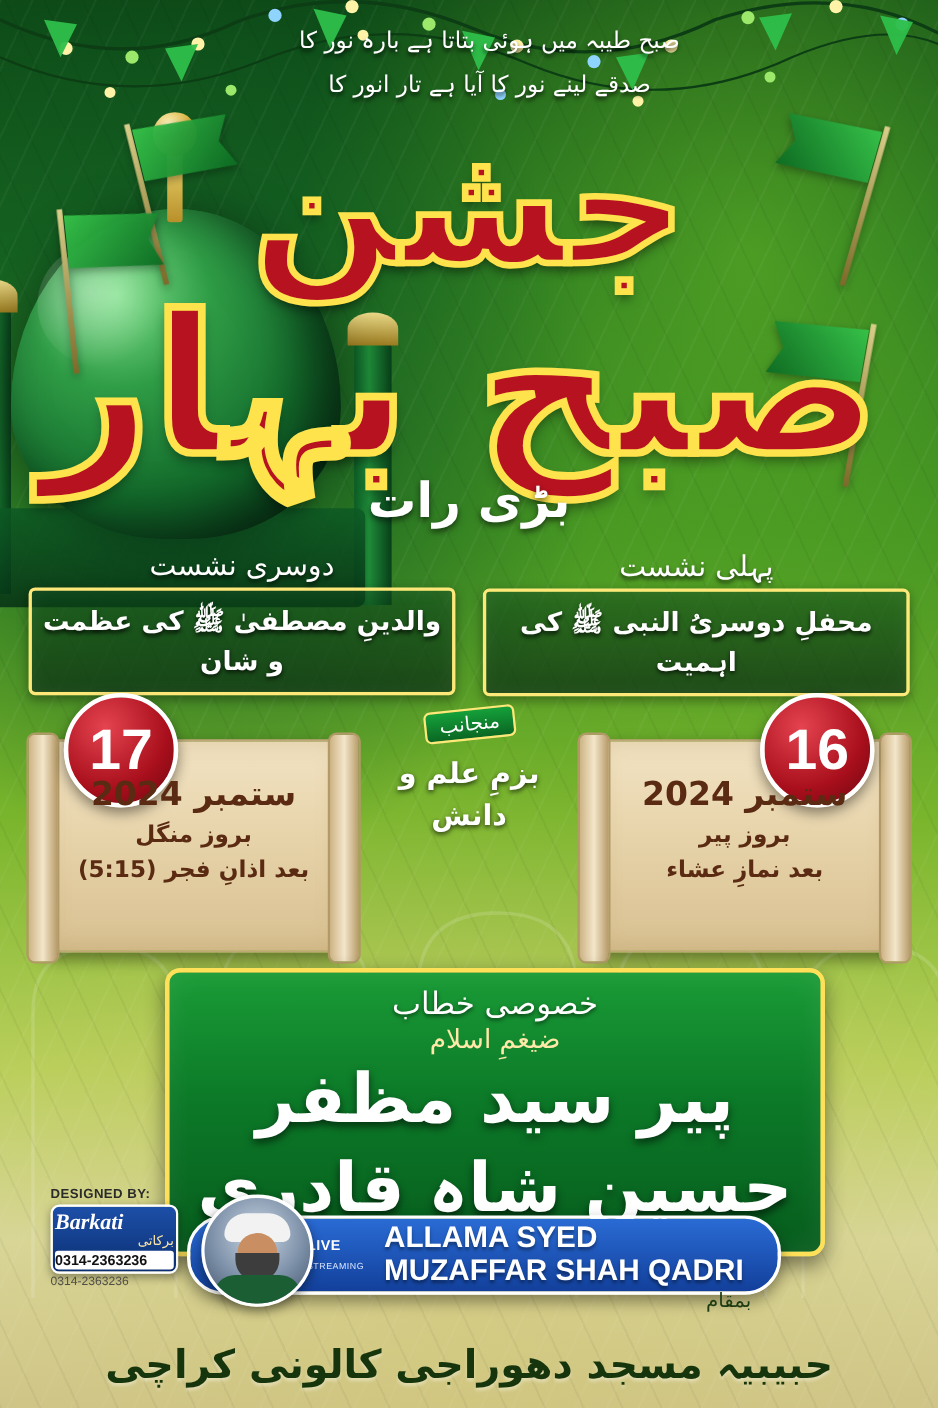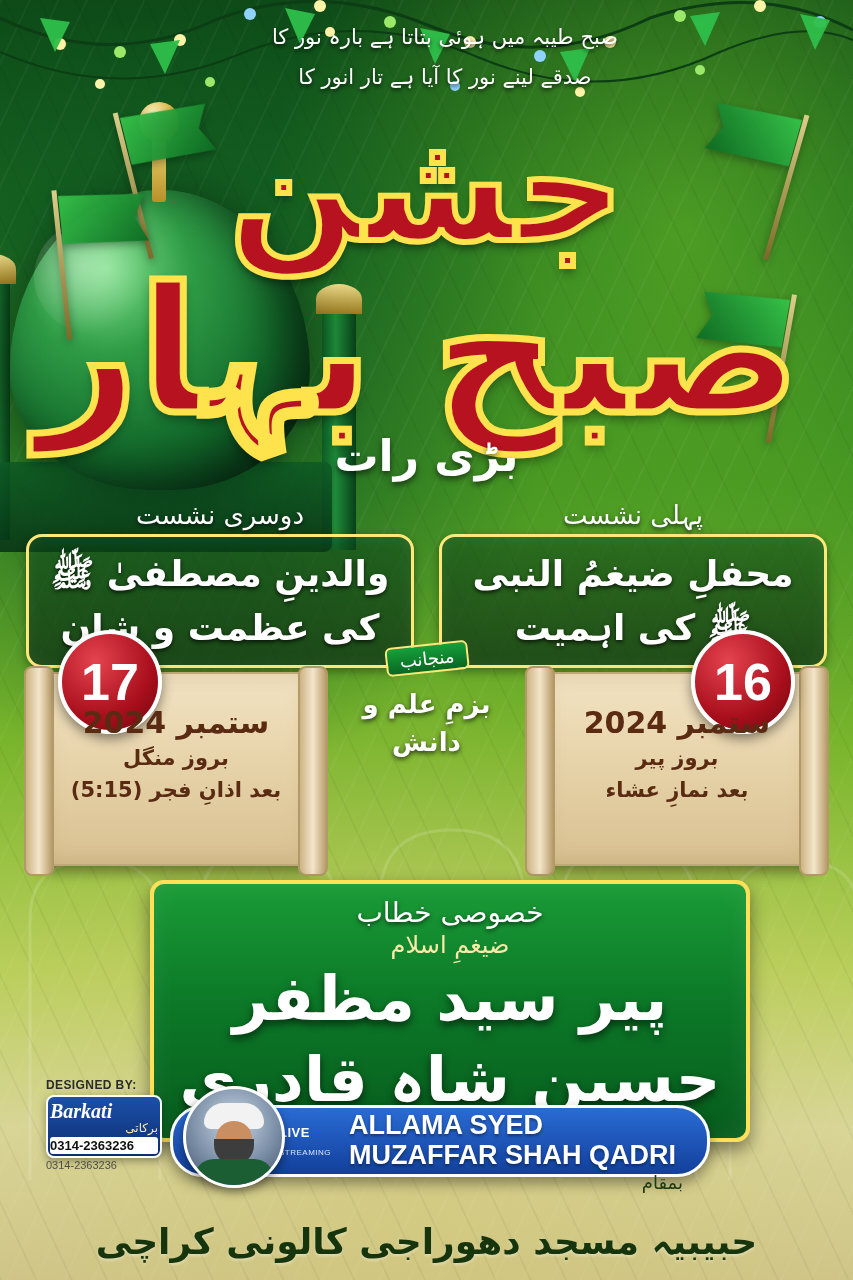--- a/index.html
+++ b/index.html
@@ -212,28 +212,28 @@
     text-align: center;
     direction: rtl;
     font-family: "DejaVu Sans", sans-serif;
     font-size: 26px;
     color: #ffffff;
     text-shadow: 0 2px 4px rgba(0,0,0,0.7);
     margin-bottom: 4px;
   }
   .session-box {
     border: 3px solid #ffe87a;
-    border-radius: 16px;
+    border-radius: 6px;
     background: linear-gradient(180deg, rgba(10,70,24,0.55), rgba(8,45,18,0.75));
     box-shadow: 0 4px 10px rgba(0,0,0,0.35), inset 0 0 18px rgba(255,255,255,0.06);
     padding: 10px 8px;
     direction: rtl;
     text-align: center;
     font-family: "DejaVu Sans", sans-serif;
-    font-size: 36px;
+    font-size: 24px;
     font-weight: bold;
     color: #ffffff;
     text-shadow: 0 2px 4px rgba(0,0,0,0.75);
     line-height: 1.5;
   }
   
   .dates {
     position: absolute;
     left: 40px;
     right: 40px;
@@ -625,21 +625,21 @@
     <div>صدقے لینے نور کا آیا ہے تار انور کا</div>
   </div>
 
   <div class="title-main">جشن</div>
   <div class="title-line2">صبح بہار</div>
   <div class="title-sub">بڑی رات</div>
 
   <div class="sessions">
     <div class="session">
       <div class="session-label">پہلی نشست</div>
-      <div class="session-box">محفلِ ضیغمُ النبی ﷺ کی اہمیت</div>
+      <div class="session-box">محفلِ دوسریُ النبی ﷺ کی اہمیت</div>
     </div>
     <div class="session">
       <div class="session-label">دوسری نشست</div>
       <div class="session-box">والدینِ مصطفیٰ ﷺ کی عظمت و شان</div>
     </div>
   </div>
 
   <div class="dates">
     <div class="scroll right">
       <div class="scroll-text">

